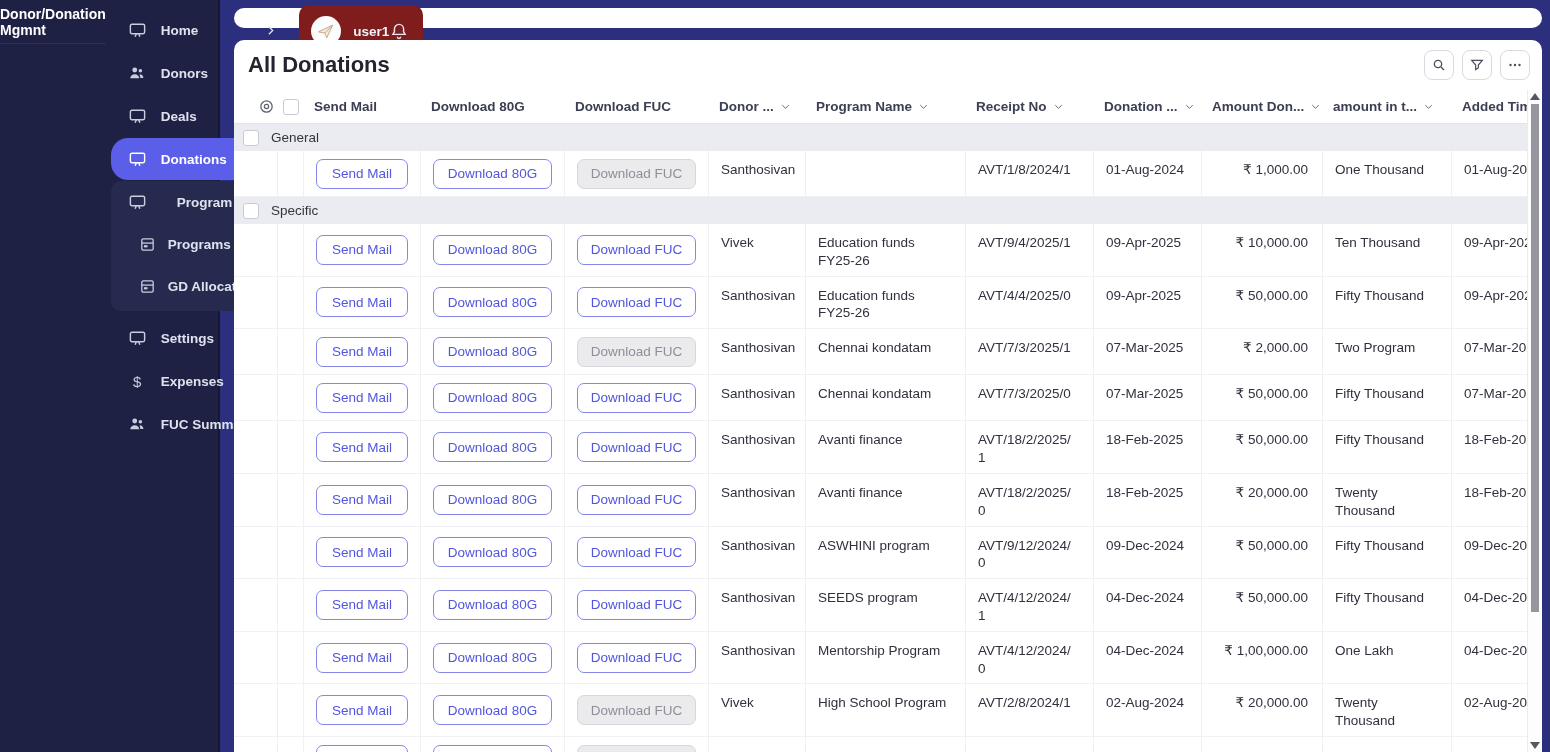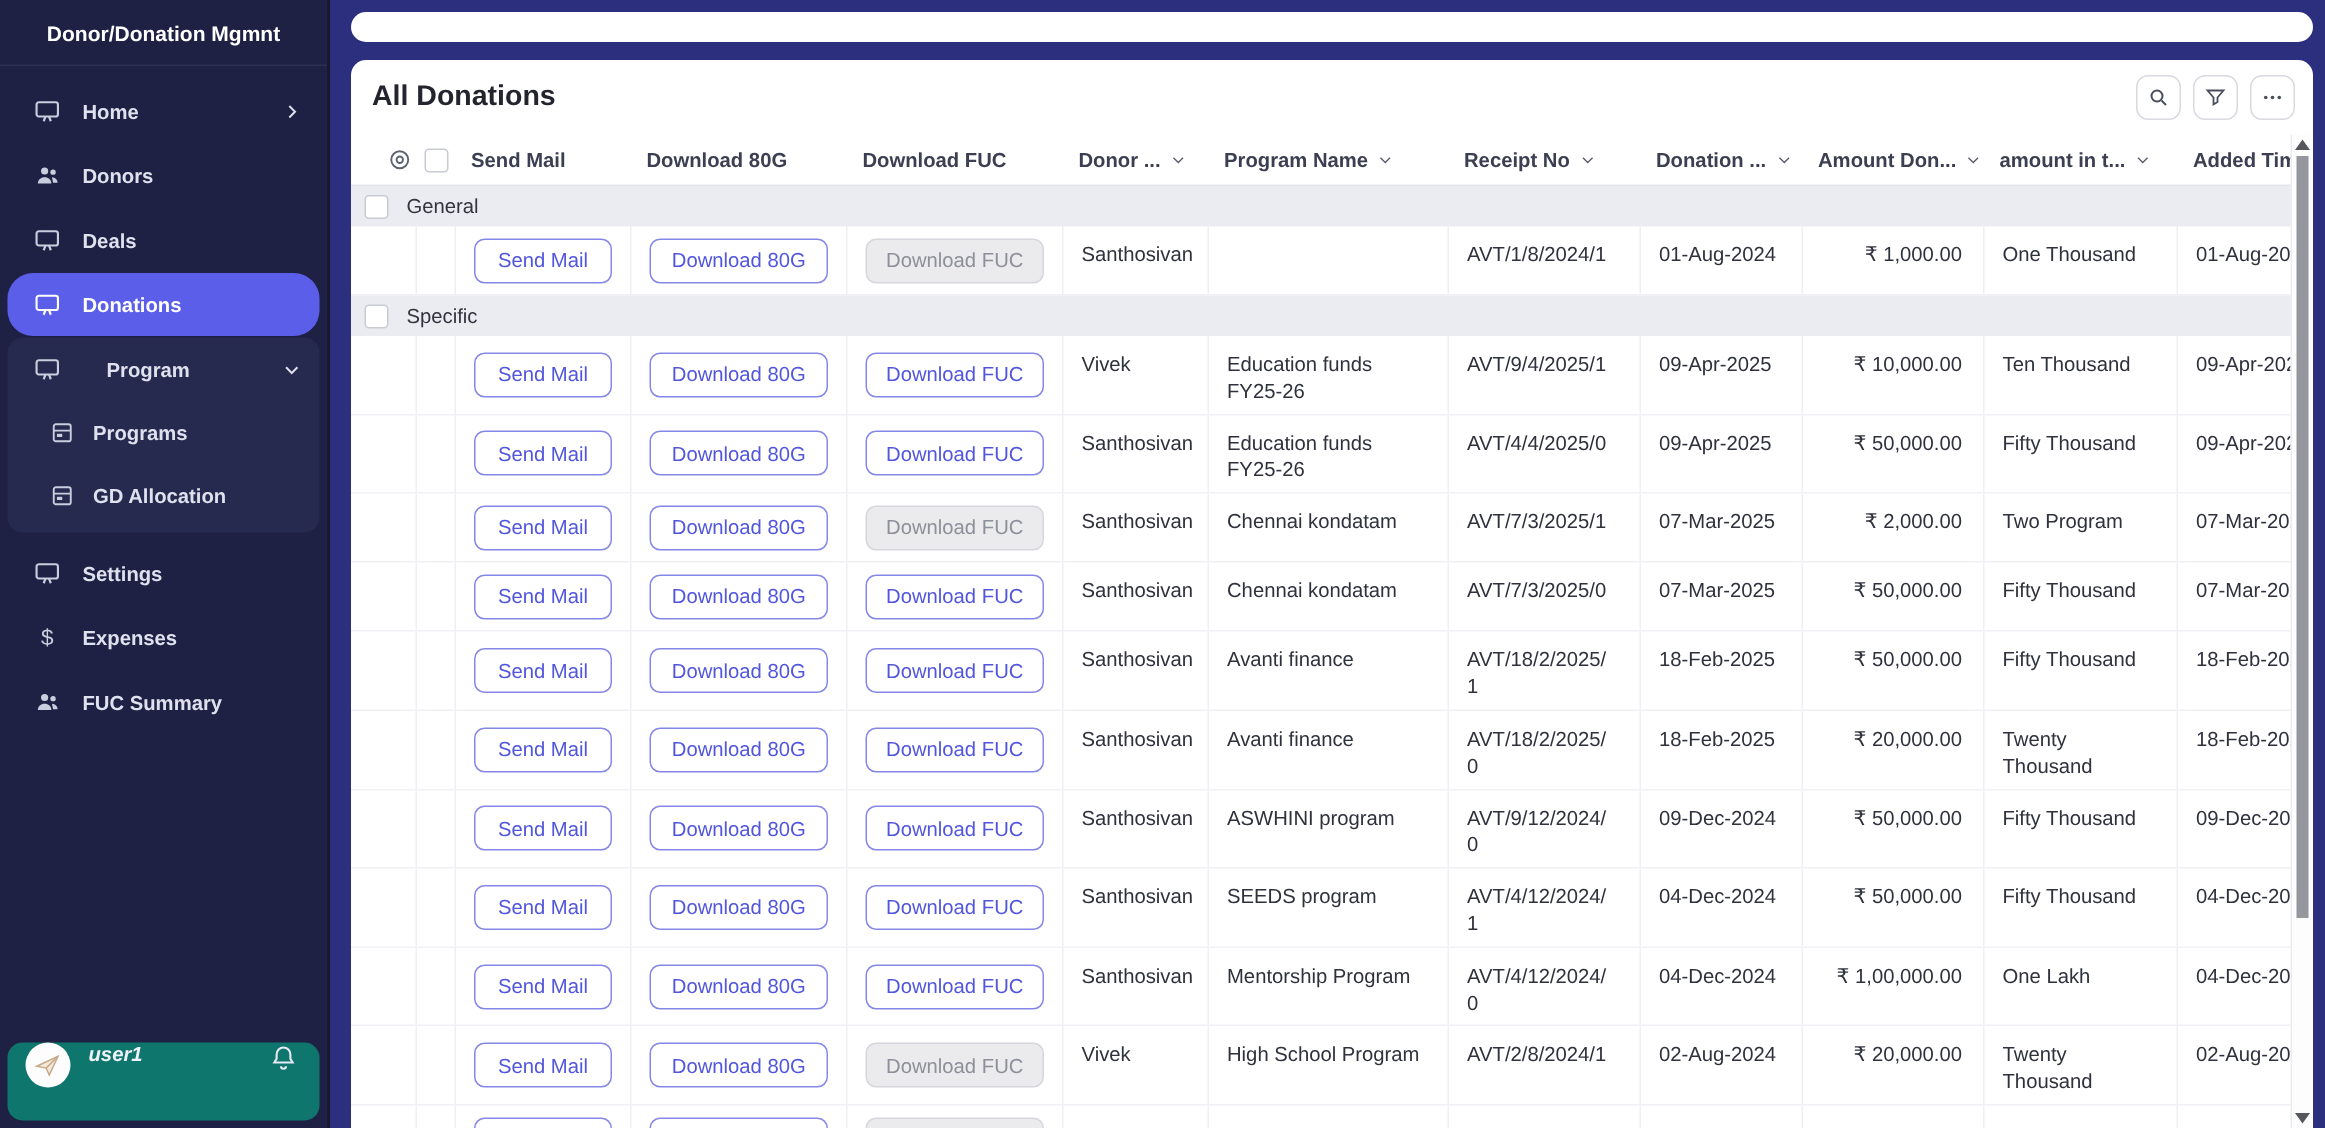--- a/index.html
+++ b/index.html
@@ -1,47 +1,47 @@
 <!DOCTYPE html>
 <html><head>
 <meta charset="utf-8">
 <style>
   * { margin:0; padding:0; box-sizing:border-box; }
   html,body { width:1550px; height:752px; overflow:hidden; }
   body { display:flex; font-family:"Liberation Sans","DejaVu Sans",sans-serif; background:#2b2f7e; }
 
   
   .sidebar { width:220px; height:752px; background:#1e2143; color:#e3e6f2; flex:none;
-             display:flex; flex-direction:column; position:relative; border-right:2px solid #15182f;}
+             display:flex; flex-direction:row; position:relative; border-right:2px solid #15182f;}
   .sb-title { height:44px; display:flex; align-items:center; justify-content:center;
               font-size:14px; font-weight:bold; color:#ffffff; border-bottom:1px solid rgba(255,255,255,.07); }
   .nav { padding-top:8px; flex:1; }
   .nav-item { height:42px; margin:1px 5px; border-radius:10px; display:flex; align-items:center;
               padding:0 12px 0 17px; font-size:13.5px; font-weight:bold; color:#dfe2ee; cursor:pointer; }
   .nav-item .ico { width:19px; height:19px; margin-right:14px; flex:none; display:flex; align-items:center; justify-content:center; color:#c9cede; }
   .nav-item.active { background:#5a5ee8; color:#ffffff;border-radius:17px; }
   .nav-item.active .ico { color:#ffffff; }
   .nav-item .spacer { flex:1; }
   .nav-group { background:#262a4e; margin:1px 5px 6px 5px; border-radius:10px; padding-bottom:4px; }
   .nav-group .nav-item { margin:0;gap:16px; }
   .nav-sub { height:42px; display:flex; align-items:center; padding-left:28px; font-size:13.5px; font-weight:bold; color:#dfe2ee; cursor:pointer; }
   .nav-sub .ico { width:17px; height:17px; margin-right:12px; color:#c9cede; display:flex; align-items:center; justify-content:center;}
-  .sb-footer { margin:5px; height:52px; border-radius:10px; background:#0f766e; display:flex; align-items:flex-start; padding:0 14px 0 12px;font-style:italic; }
+  .sb-footer { margin:5px; height:52px; border-radius:10px; background:#7f1d1d; display:flex; align-items:center; padding:0 14px 0 12px; }
   .avatar { width:30px; height:30px; border-radius:50%; background:#fdfdfd; display:flex; align-items:center; justify-content:center; flex:none; }
   .sb-user { margin-left:12px; font-size:13.5px; font-weight:bold; color:#f0f2fa; flex:1; }
   .bell { width:20px; height:20px; color:#e6e9f4; cursor:pointer; }
   .dollar { font-size:15px; color:#c9cede; font-weight:normal; }
 
   
   .main { flex:1; display:flex; flex-direction:column; padding:8px 8px 0 14px; min-width:0; }
   .search-pill { height:20px; border-radius:10px; background:#ffffff; flex:none; cursor:text; }
   .card { margin-top:12px; background:#ffffff; border-radius:10px 10px 0 0; flex:1; position:relative; overflow:hidden; }
 
   .card-head { height:50px; display:flex; align-items:center; padding:0 12px 0 14px; }
-  .card-title { font-size:19px; font-weight:bold; color:#23242e; flex:1; }
+  .card-title { font-size:22px; font-weight:bold; color:#23242e; flex:1; }
   .tool-btn { width:30px; height:30px; border:1px solid #d9d9e0; border-radius:8px; background:#fff;
               display:flex; align-items:center; justify-content:center; margin-left:8px; color:#4a4d5c; cursor:pointer; }
 
   .grid { display:grid; grid-template-columns:24px 26px 117px 144px 144px 97px 160px 128px 108px 121px 129px minmax(0,1fr); padding-left:20px; }
   .thead { height:34px; align-items:center; border-bottom:1px solid #e4e4ea; font-size:13.5px; font-weight:bold; color:#3c3e52; }
   .th { display:flex; align-items:center; height:100%; padding:0 8px 0 10px; white-space:nowrap; overflow:hidden; }
   .th.icon-col { padding:0 2px; justify-content:center; }
   .chev { width:11px; height:11px; margin-left:6px; flex:none; color:#5a5d6e; cursor:pointer; }
 
   .tbody { overflow:hidden; position:relative; height:640px; }

